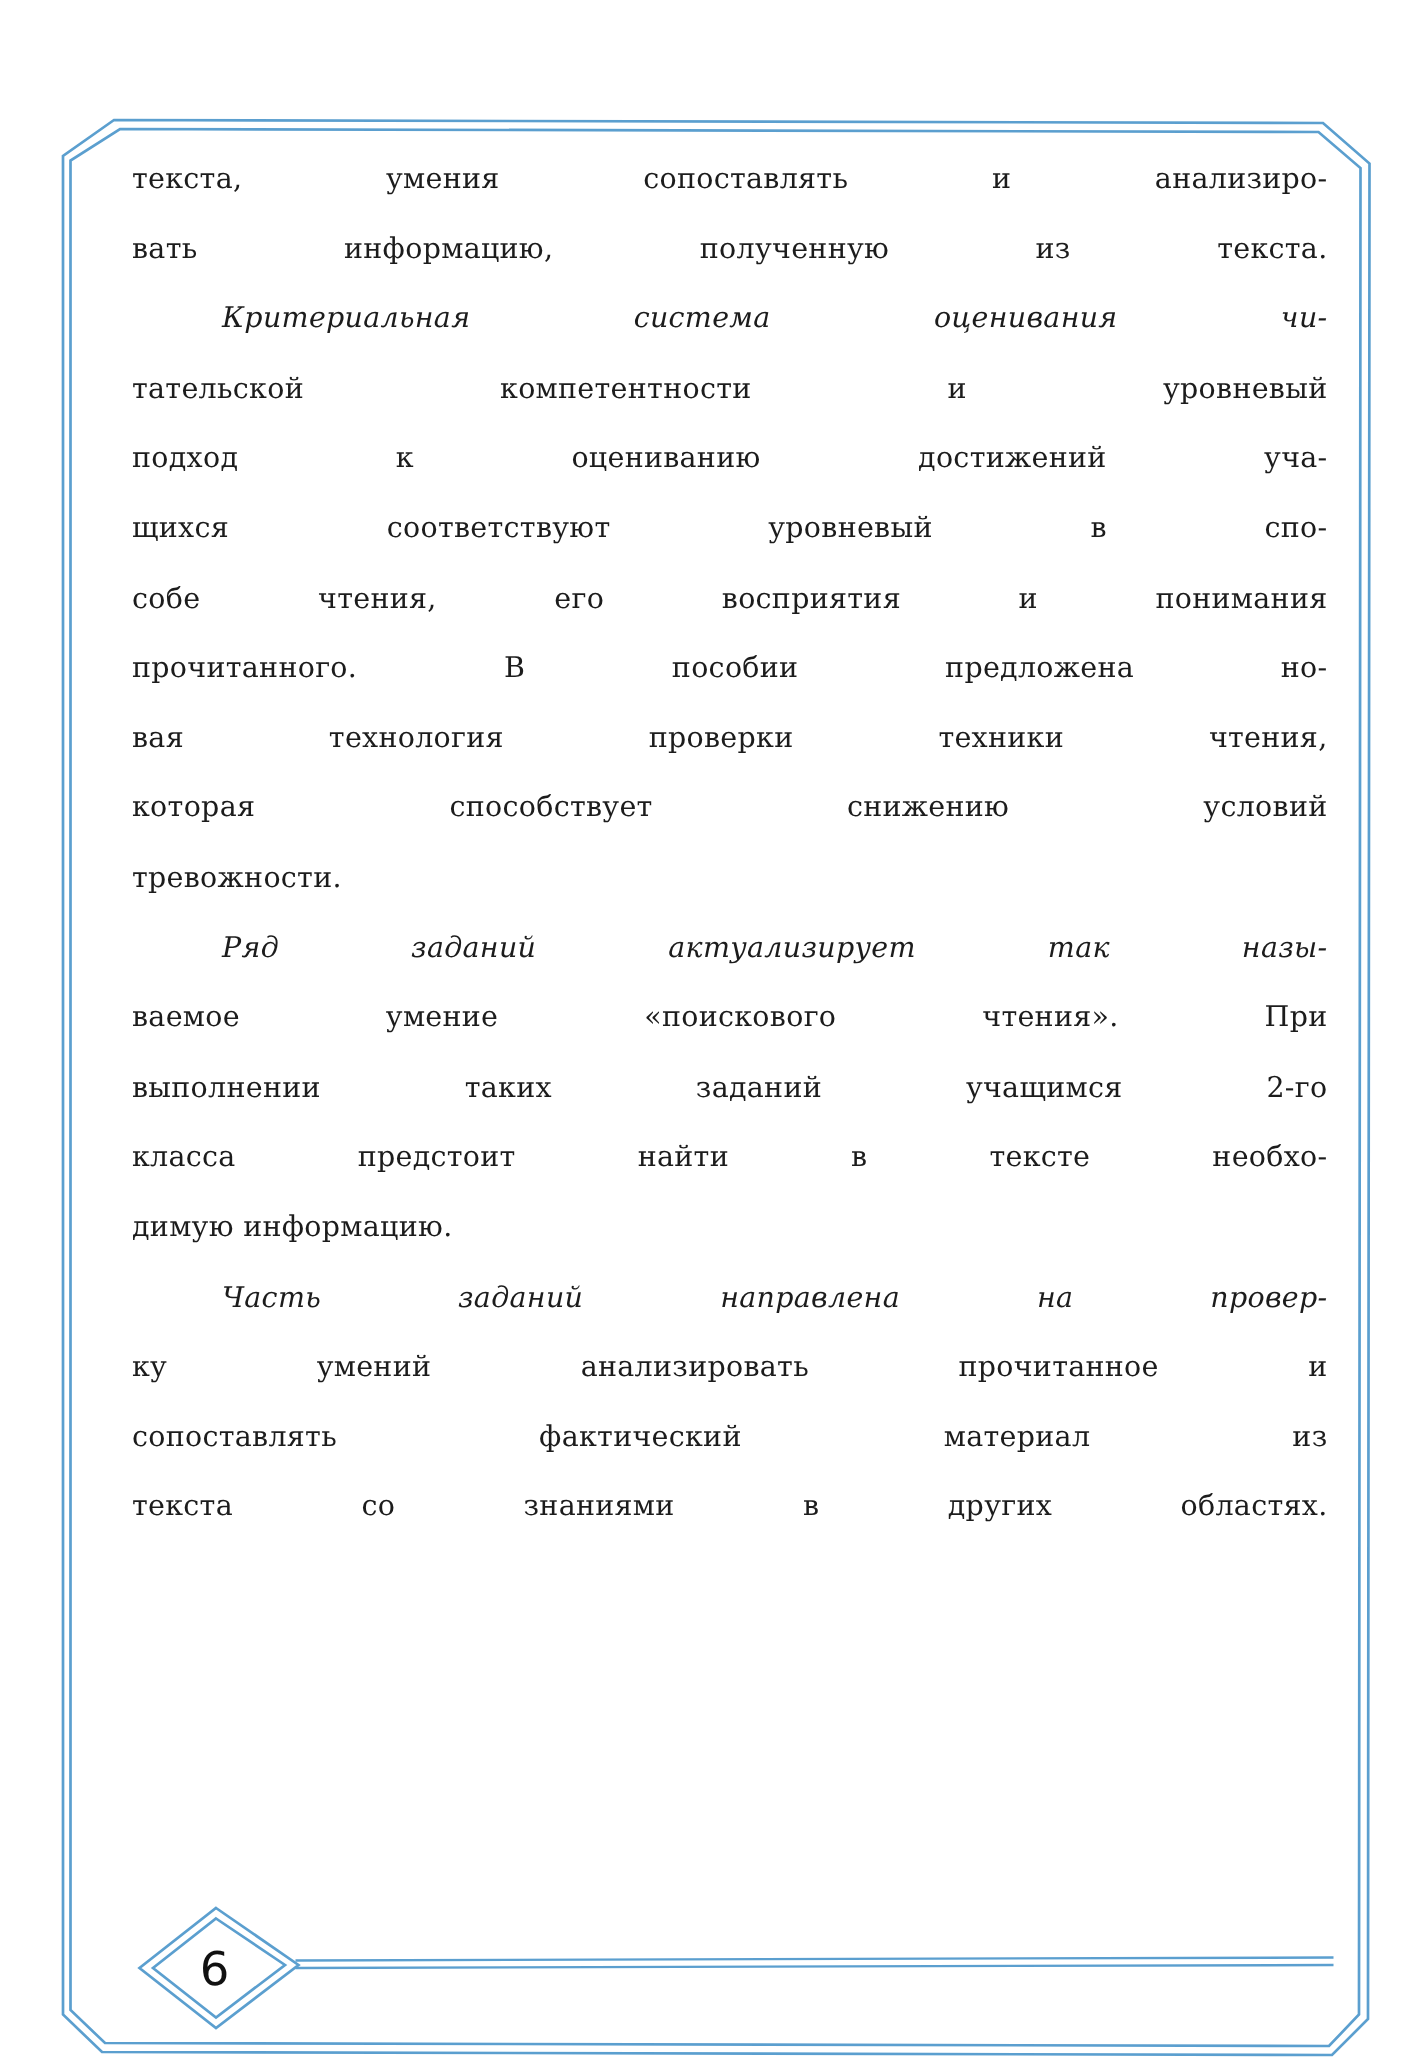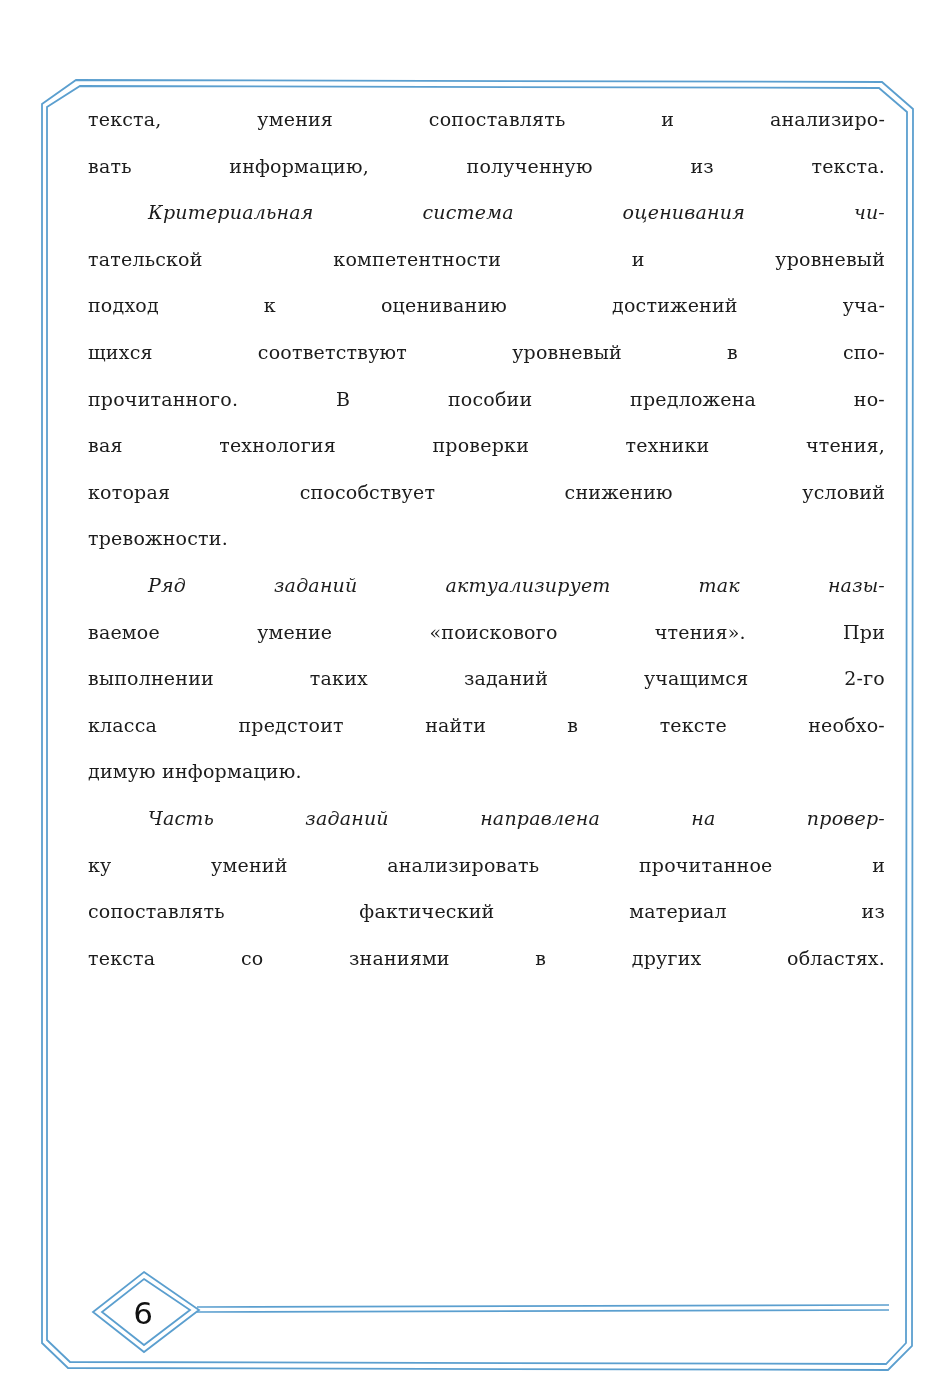--- a/index.html
+++ b/index.html
@@ -83,20 +83,21 @@
   <section>
     <div class="line">текста, умения сопоставлять и анализиро-</div>
     <div class="line">вать информацию, полученную из текста.</div>
   </section>
 
   <section>
     <div class="line indent">Критериальная система оценивания чи-</div>
     <div class="line">тательской компетентности и уровневый</div>
     <div class="line">подход к оцениванию достижений уча-</div>
     <div class="line">щихся соответствуют уровневый в спо-</div>
+    <div class="line">собе чтения, его восприятия и понимания</div>
     <div class="line">прочитанного. В пособии предложена но-</div>
     <div class="line">вая технология проверки техники чтения,</div>
     <div class="line">которая способствует снижению условий</div>
     <div class="line last">тревожности.</div>
   </section>
 
 
   <section>
     <div class="line indent">Ряд заданий актуализирует так назы-</div>
     <div class="line">ваемое умение «поискового чтения». При</div>

